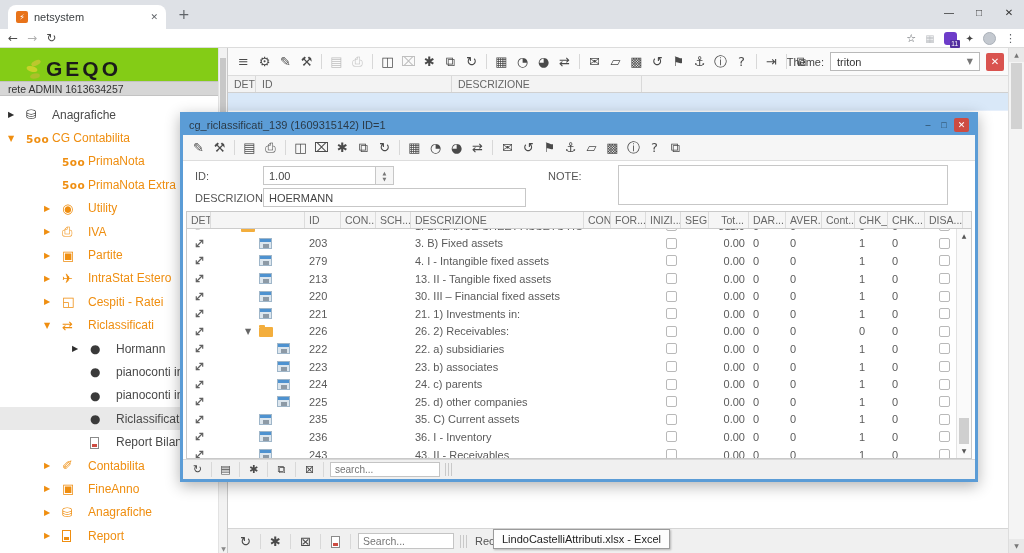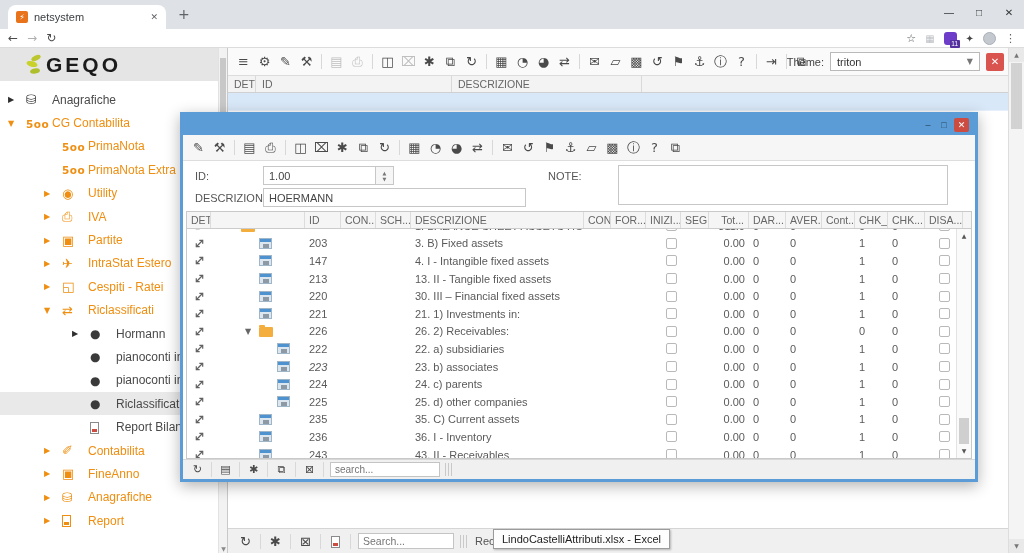--- a/index.html
+++ b/index.html
@@ -25,21 +25,21 @@
   .star{font-size:11px;color:#5f6368}
   .extgray{font-size:10px;color:#b9bcc0}
   .extpurple{width:13px;height:13px;background:#6d3cc9;border-radius:3px;position:relative}
   .extpurple .badge{position:absolute;right:-3px;bottom:-3px;background:#5430a0;color:#fff;font-size:6.5px;padding:0 1.5px;border-radius:1px;line-height:8px}
   .puzzle{font-size:10px;color:#444}
   .avatar{width:13px;height:13px;border-radius:50%;background:#c4c9d0;border:1px solid #aab0b8}
   .dots{font-size:11px;color:#5f6368}
 
   
   .sidebar{position:absolute;left:0;top:48px;width:228px;bottom:0;background:#fff;border-right:1px solid #c9c9c9;overflow:hidden}
-  .logo{height:33px;display:flex;align-items:center;padding-left:26px;gap:4px;background:#e5e5e5}
+  .logo{height:33px;display:flex;align-items:flex-end;padding-left:26px;gap:4px;background:#84cc16}
   .logo-text{font-size:21px;font-weight:bold;letter-spacing:3px;color:#1b1b1b}
   .userbar{height:15px;background:#d6d6d6;font-size:10.5px;color:#333;display:flex;align-items:center;padding-left:8px;border-top:1px solid #c3c3c3;border-bottom:1px solid #c3c3c3}
   #side-menu{padding-top:7px}
   .srow{height:23.4px;display:flex;align-items:center;font-size:12px;cursor:pointer}
   .srow.sel{background:#e9e9e9}
   .tri{width:18px;font-size:8px;color:#ef8e10;flex:none}
   .tri.dark{color:#2e2e2e}
   .sic{width:26px;font-size:13px;color:#ef8e10;flex:none;line-height:1}
   .sic.dark{color:#3a3a3a}
   .sic .s500{font-size:10.5px;font-weight:bold;letter-spacing:.5px}
@@ -159,20 +159,21 @@
 
   <aside class="sidebar">
     <div class="logo">
       <svg width="16" height="22" viewBox="0 0 16 22">
         <ellipse cx="10" cy="4" rx="5" ry="2.6" transform="rotate(-25 10 4)" fill="#bcc72e"></ellipse>
         <ellipse cx="6" cy="10" rx="5.5" ry="2.8" transform="rotate(15 6 10)" fill="#c8d22a"></ellipse>
         <ellipse cx="9" cy="17" rx="5" ry="2.6" transform="rotate(-12 9 17)" fill="#aebf2b"></ellipse>
       </svg>
       <span class="logo-text">GEQO</span>
     </div>
+    <div class="userbar">rete ADMIN 1613634257</div>
     <div id="side-menu">
         <div class="srow" style="padding-left: 8px;">
           <span class="tri ic dark">▶</span>
           <span class="sic ic dark"><span>⛁</span></span>
           <span class="slb dark">Anagrafiche</span>
         </div>
         <div class="srow" style="padding-left: 8px;">
           <span class="tri ic">▼</span>
           <span class="sic ic"><span class="s500">5oo</span></span>
           <span class="slb">CG Contabilita</span>
@@ -339,20 +340,21 @@
   </div>
 
   <div class="main-sb">
     <div class="up ic">▲</div>
     <div class="thumb"></div>
     <div class="dn ic">▼</div>
   </div>
 
   <div class="modal">
     <div class="m-title">
+      <span>cg_riclassificati_139 (1609315142) ID=1</span>
       <span class="m-controls">
         <span class="mc">–</span>
         <span class="mc">□</span>
         <span class="mc close ic">✕</span>
       </span>
     </div>
     <div class="m-toolbar">
         <span class="ticon ic">✎</span>
         <span class="ticon ic">⚒</span>
         <span class="tsep"></span>
@@ -490,21 +492,21 @@
                     <path d="M2.5 9.5 L9.5 2.5"></path>
                     <path d="M5.8 2.5 H9.5 V6.2"></path>
                     <path d="M2.5 5.8 V9.5 H6.2"></path>
                   </g>
                 </svg>
               </span>
               <span class="gcell" style="width: 94px; padding-left: 16px;">
                 <span style="width: 32px; flex: 0 0 auto;"></span>
                 <span class="icon-window"></span>
               </span>
-              <span class="gcell" style="width: 36px;">147</span>
+              <span class="gcell" style="width: 36px;">279</span>
               <span class="gcell" style="width: 35px;"></span>
               <span class="gcell" style="width: 35px;"></span>
               <span class="gcell" style="width: 173px;">4. I - Intangible fixed assets</span>
               <span class="gcell" style="width: 27px;"></span>
               <span class="gcell" style="width: 35px;"></span>
               <span class="gcell right" style="width: 35px;">
                 <span class="cbx"></span>
               </span>
               <span class="gcell" style="width: 28px;"></span>
               <span class="gcell right" style="width: 40px;">0.00</span>
@@ -695,21 +697,21 @@
                     <path d="M2.5 9.5 L9.5 2.5"></path>
                     <path d="M5.8 2.5 H9.5 V6.2"></path>
                     <path d="M2.5 5.8 V9.5 H6.2"></path>
                   </g>
                 </svg>
               </span>
               <span class="gcell" style="width: 94px; padding-left: 16px;">
                 <span style="width: 50px; flex: 0 0 auto;"></span>
                 <span class="icon-window"></span>
               </span>
-              <span class="gcell" style="width: 36px; font-style: italic;">223</span>
+              <span class="gcell" style="width: 36px;">223</span>
               <span class="gcell" style="width: 35px;"></span>
               <span class="gcell" style="width: 35px;"></span>
               <span class="gcell" style="width: 173px;">23. b) associates</span>
               <span class="gcell" style="width: 27px;"></span>
               <span class="gcell" style="width: 35px;"></span>
               <span class="gcell right" style="width: 35px;">
                 <span class="cbx"></span>
               </span>
               <span class="gcell" style="width: 28px;"></span>
               <span class="gcell right" style="width: 40px;">0.00</span>

